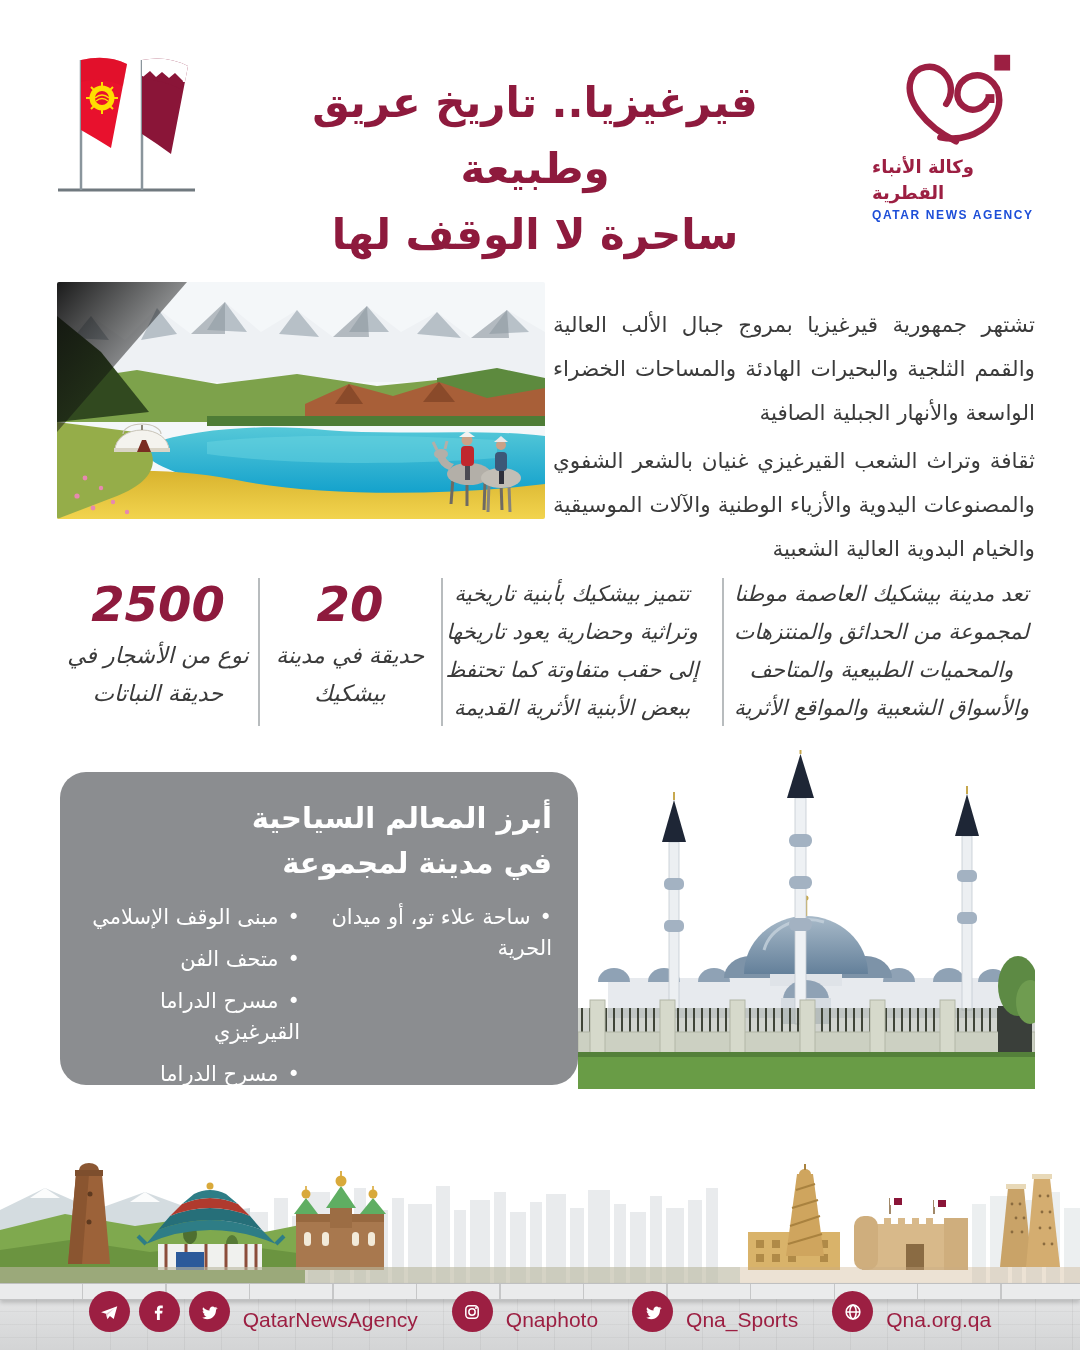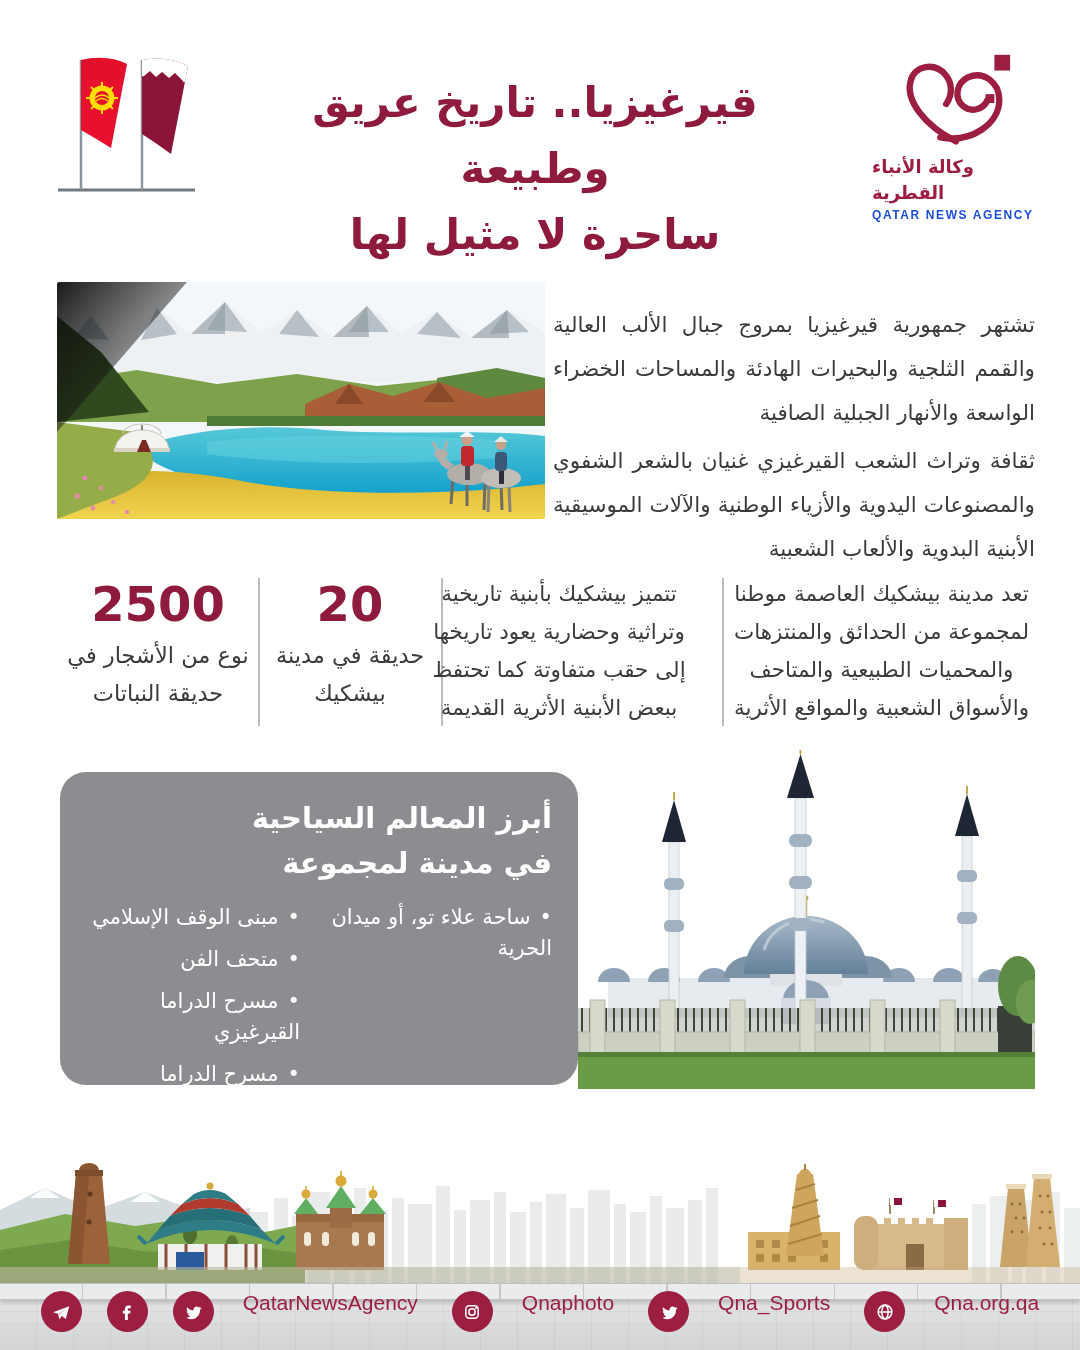--- a/index.html
+++ b/index.html
@@ -25,21 +25,21 @@
   .hero{left:57px;top:282px;width:488px;height:237px;overflow:hidden;border-radius:2px;}
   .intro-para{
     left:553px;width:482px;direction:rtl;text-align:justify;
     color:#3b3b3b;font-size:21.5px;line-height:44px;
   }
   .p1{top:281px;}
   .p2{top:417px;}
 
   
   .stat-divider{width:1.5px;background:#b8bcbe;top:578px;height:148px;}
-  .stat-col{direction:rtl;text-align:center;color:#3b3b3b;}
+  .stat-col{direction:rtl;text-align:center;color:#3b3b3b;font-style:italic;}
   .stat-num{color:#8e1a3d;font-weight:bold;font-size:48px;line-height:52px;}
   .stat-label{font-size:22.5px;line-height:38px;margin-top:6px;}
   .stat-text{font-size:21.5px;line-height:38px;}
 
   
   .gray-box{
     left:60px;top:772px;width:518px;height:313px;background:#8b8d90;
     border-radius:26px;color:#ffffff;direction:rtl;box-sizing:border-box;
     padding:24px 26px 0 26px;
   }
@@ -69,21 +69,21 @@
   .pavement-texture{
     position:absolute;left:0;top:16px;width:100%;height:51px;
     background-image:
       repeating-linear-gradient(90deg,rgba(255,255,255,0) 0 36px,rgba(120,120,120,0.10) 36px 37px),
       repeating-linear-gradient(180deg,rgba(255,255,255,0) 0 12px,rgba(120,120,120,0.08) 12px 13px);
   }
   .social-bar{
     left:0;top:1291px;width:1080px;display:flex;justify-content:center;
     align-items:center;gap:34px;
   }
-  .social-group{display:flex;align-items:flex-start;gap:25px;}
+  .social-group{display:flex;align-items:flex-end;gap:9px;}
   .social-circle{
     width:41px;height:41px;border-radius:50%;background:#9c1f42;
     display:flex;align-items:center;justify-content:center;flex:0 0 auto;
   }
   .social-label{
     color:#9c1f42;font-size:21px;font-family:"Liberation Sans",sans-serif;
     font-weight:500;margin-left:4px;white-space:nowrap;
   }
 </style>
 </head>
@@ -112,21 +112,21 @@
   <g>
     <path d="M97 10 Q122 5 143 16 L126 104 Q111 93 97 84 Z" fill="#8a1538"></path>
     <path d="M97 10 Q122 5 143 16 L140 32 L97 26 Z" fill="#ffffff"></path>
     <path d="M97 26 L104 20 L111 27 L118 21 L125 29 L132 23 L140 32 L97 26 Z" fill="#ffffff"></path>
     <path d="M99 26 l6 -5 l6 6 l6 -5 l7 6 l6 -5 l8 8 l-2 8 q-19 -9 -37 -10 Z" fill="#8a1538"></path>
   </g>
 </svg>
 
 <div class="abs page-title">
   <div>قيرغيزيا.. تاريخ عريق وطبيعة</div>
-  <div>ساحرة لا مثيل لها</div>
+  <div>ساحرة لا الوقف لها</div>
 </div>
 
 <div class="abs logo">
   <svg class="logo-mark" viewBox="0 0 120 104">
     <g fill="none" stroke="#9c1f42" stroke-width="6.5" stroke-linecap="round">
       <path d="M58 92 C26 76 6 50 12 30 C16 15 36 11 47 24 C54 32 55 44 48 54"></path>
       <path d="M42 88 C74 94 102 74 102 50 C102 32 86 20 70 27 C58 33 56 48 65 56 C73 63 86 60 90 50"></path>
     </g>
     <rect x="97" y="4" width="16" height="16" fill="#9c1f42"></rect>
     <rect x="88" y="44" width="9" height="9" fill="#9c1f42"></rect>
@@ -233,33 +233,33 @@
     <rect x="438" y="170" width="12" height="19" rx="4" fill="#3c5878"></rect>
     <circle cx="444" cy="163" r="5" fill="#caa187"></circle>
     <path d="M437 160 l7 -6 l7 6 Z" fill="#e9e9e9"></path>
     <rect x="442" y="189" width="5" height="13" fill="#2e2f3a"></rect>
   </g>
 
   <polygon points="0,0 130,0 0,150" fill="url(#darkC)"></polygon>
 </svg>
 
 <p class="abs intro-para p1">تشتهر جمهورية قيرغيزيا بمروج جبال الألب العالية والقمم الثلجية والبحيرات الهادئة والمساحات الخضراء الواسعة والأنهار الجبلية الصافية</p>
-<p class="abs intro-para p2">ثقافة وتراث الشعب القيرغيزي غنيان بالشعر الشفوي والمصنوعات اليدوية والأزياء الوطنية والآلات الموسيقية الأبنية البدوية والألعاب الشعبية</p>
+<p class="abs intro-para p2">ثقافة وتراث الشعب القيرغيزي غنيان بالشعر الشفوي والمصنوعات اليدوية والأزياء الوطنية والآلات الموسيقية والخيام البدوية العالية الشعبية</p>
 
 <div class="abs stat-col" style="left:60px;top:578px;width:196px;">
   <div class="stat-num">2500</div>
   <div class="stat-label">نوع من الأشجار في حديقة النباتات</div>
 </div>
 <div class="abs stat-divider" style="left:258px;"></div>
 <div class="abs stat-col" style="left:262px;top:578px;width:176px;">
   <div class="stat-num">20</div>
   <div class="stat-label">حديقة في مدينة بيشكيك</div>
 </div>
 <div class="abs stat-divider" style="left:441px;"></div>
-<div class="abs stat-col stat-text" style="left:423px;top:575px;width:272px;text-align:center;">تتميز بيشكيك بأبنية تاريخية وتراثية وحضارية يعود تاريخها إلى حقب متفاوتة كما تحتفظ ببعض الأبنية الأثرية القديمة</div>
+<div class="abs stat-col stat-text" style="left:436px;top:575px;width:272px;text-align:center;">تتميز بيشكيك بأبنية تاريخية وتراثية وحضارية يعود تاريخها إلى حقب متفاوتة كما تحتفظ ببعض الأبنية الأثرية القديمة</div>
 <div class="abs stat-divider" style="left:722px;"></div>
 <div class="abs stat-col stat-text" style="left:728px;top:575px;width:307px;">تعد مدينة بيشكيك العاصمة موطنا لمجموعة من الحدائق والمنتزهات والمحميات الطبيعية والمتاحف والأسواق الشعبية والمواقع الأثرية</div>
 
 <div class="abs gray-box">
   <div class="gray-box-title">
     <div>أبرز المعالم السياحية</div>
     <div>في مدينة لمجموعة</div>
   </div>
   <div class="attr-cols">
     <ul class="attr-list col-a">

